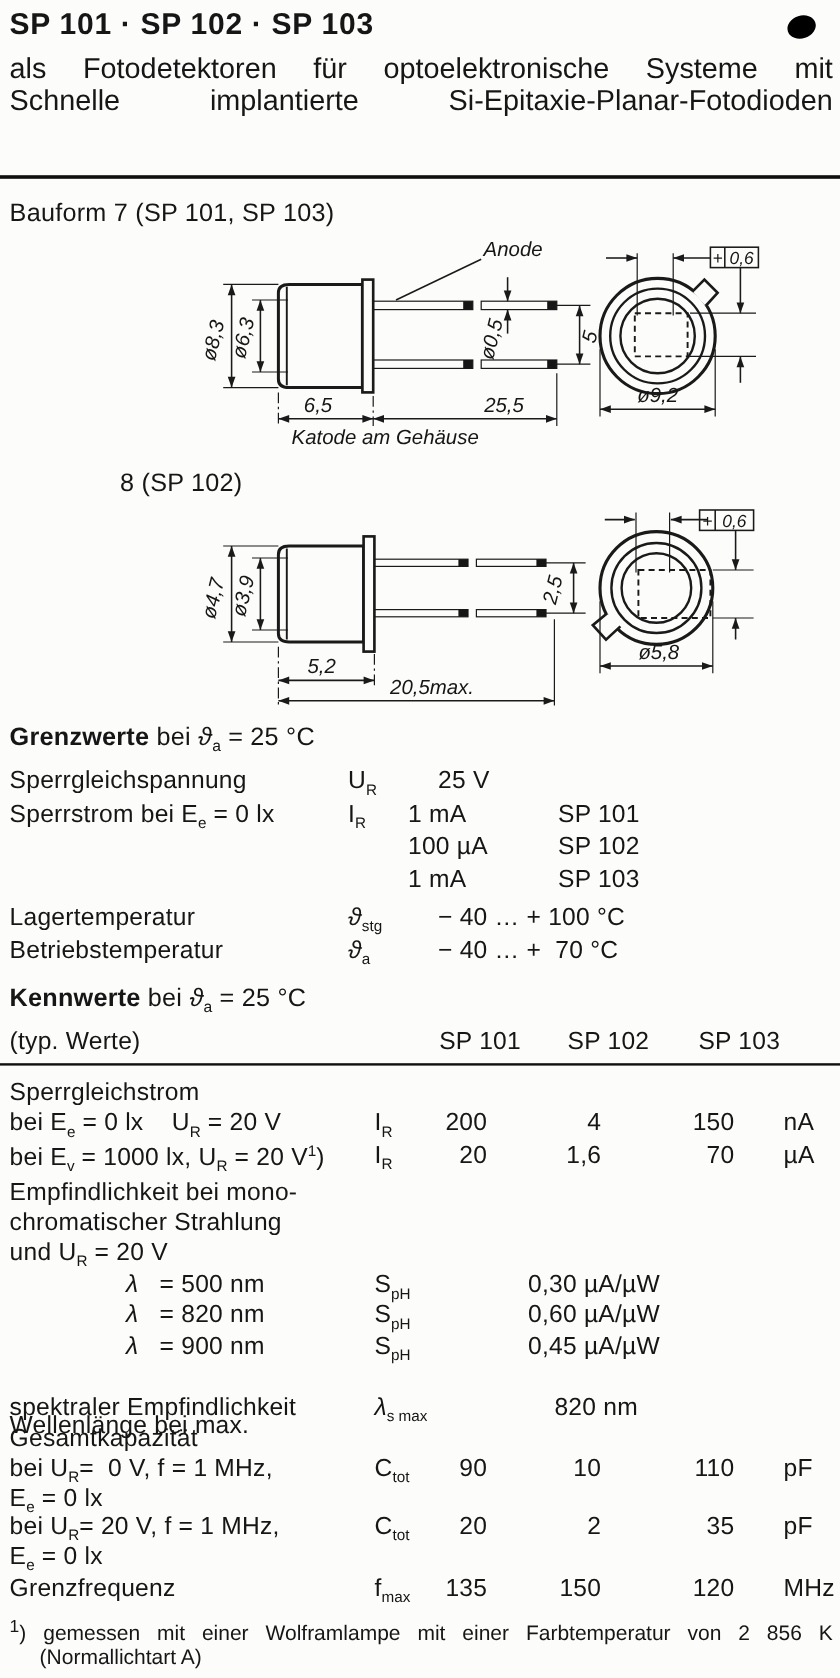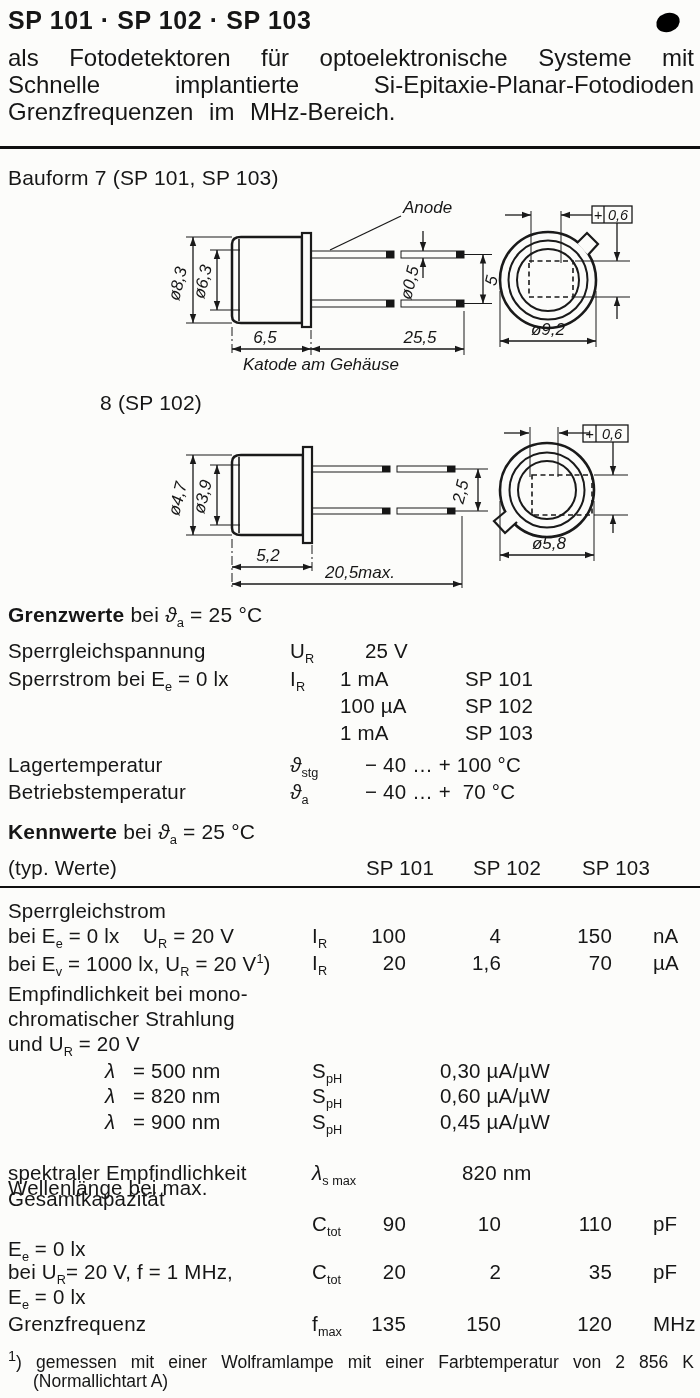--- a/index.html
+++ b/index.html
@@ -40,21 +40,20 @@
   svg text.sm{font-size:14.5px;}
 </style>
 </head>
 <body>
 
 <div class="abs title">SP 101 · SP 102 · SP 103</div>
 <div class="abs corner-dot"></div>
 <div class="abs subtitle">
   <div class="just">als Fotodetektoren für optoelektronische Systeme mit</div>
   <div class="just">Schnelle implantierte Si-Epitaxie-Planar-Fotodioden</div>
-  <div class="loose">Grenzfrequenzen im MHz-Bereich.</div>
 </div>
 <div class="abs rule" style="top:146px;height:3px;"></div>
 
 <div class="abs h21" style="left:8px;top:166px;">Bauform 7 (SP 101, SP 103)</div>
 <div class="abs h21" style="left:100px;top:391px;">8 (SP 102)</div>
 
 <svg class="abs" style="left:0;top:151px;" width="700" height="452" viewBox="0 0 700 452">
 
   <g>
 
@@ -265,21 +264,21 @@
   <span class="ch3">SP 103</span>
 </div>
 <div class="abs rule" style="top:886px;height:2px;"></div>
 
 <div class="abs row" style="top:899px;">
   <span class="kl"><span class="in">Sperrgleichstrom</span></span>
 </div>
 <div class="abs row" style="top:924px;">
   <span class="kl"><span class="in">bei E</span><sub>e</sub><span class="in"> = 0 lx    U</span><sub>R</sub><span class="in"> = 20 V</span></span>
   <span class="ks"><span class="in">I</span><sub>R</sub></span>
-  <span class="kv1">100</span>
+  <span class="kv1">200</span>
   <span class="kv2">4</span>
   <span class="kv3">150</span>
   <span class="ku">nA</span>
 </div>
 <div class="abs row" style="top:951px;">
   <span class="kl"><span class="in">bei E</span><sub>v</sub><span class="in"> = 1000 lx, U</span><sub>R</sub><span class="in"> = 20 V</span><sup>1</sup><span class="in">)</span></span>
   <span class="ks"><span class="in">I</span><sub>R</sub></span>
   <span class="kv1">20</span>
   <span class="kv2">1,6</span>
   <span class="kv3">70</span>
@@ -314,20 +313,21 @@
 </div>
 <div class="abs row" style="top:1161px;">
   <span class="kl"><span class="in">spektraler Empfindlichkeit</span></span>
   <span class="ks"><i class="in">λ</i><sub>s max</sub></span>
   <span class="kw2">820 nm</span>
 </div>
 <div class="abs row" style="top:1187px;">
   <span class="kl"><span class="in">Gesamtkapazität</span></span>
 </div>
 <div class="abs row" style="top:1212px;">
+  <span class="kl"><span class="in">bei U</span><sub>R</sub><span class="in">=  0 V, f = 1 MHz,</span></span>
   <span class="ks"><span class="in">C</span><sub>tot</sub></span>
   <span class="kv1">90</span>
   <span class="kv2">10</span>
   <span class="kv3">110</span>
   <span class="ku">pF</span>
 </div>
 <div class="abs row" style="top:1237px;">
   <span class="kl"><span class="in">E</span><sub>e</sub><span class="in"> = 0 lx</span></span>
 </div>
 <div class="abs row" style="top:1260px;">

